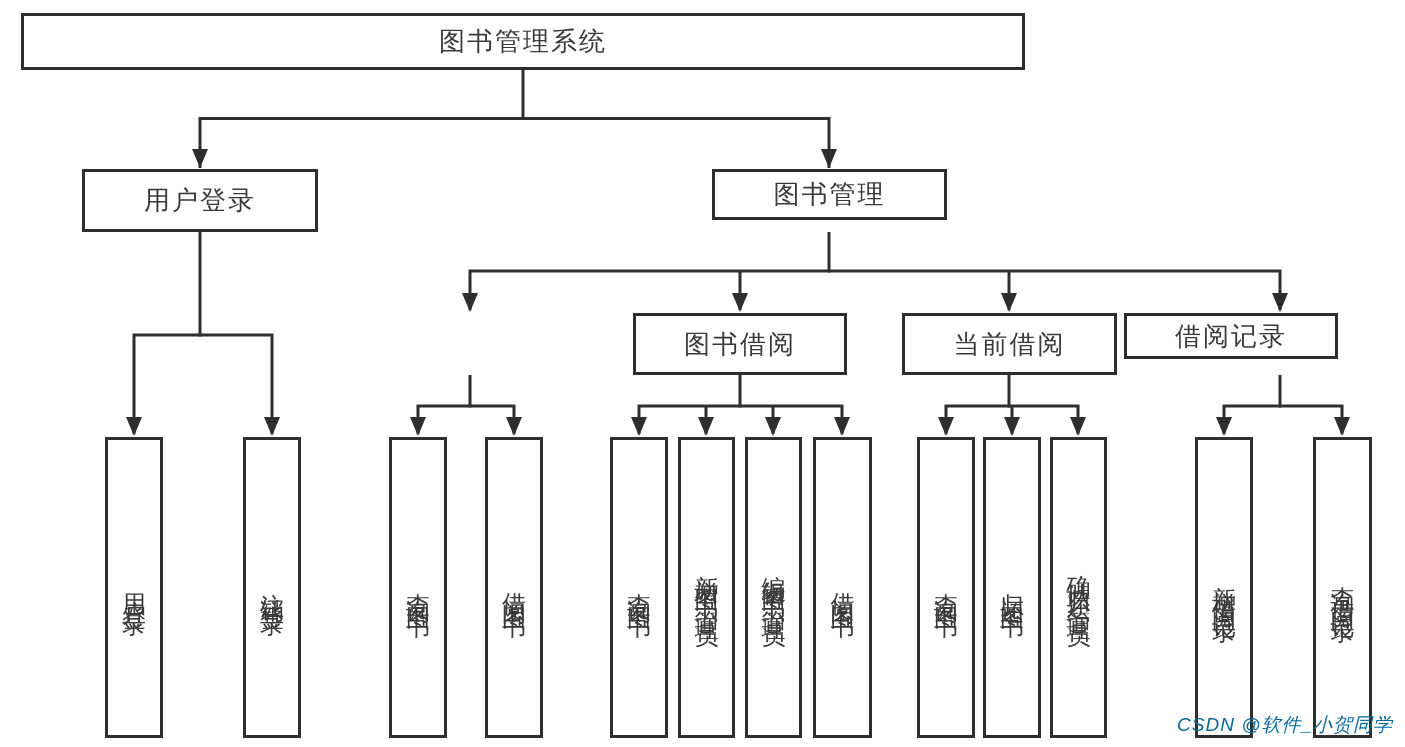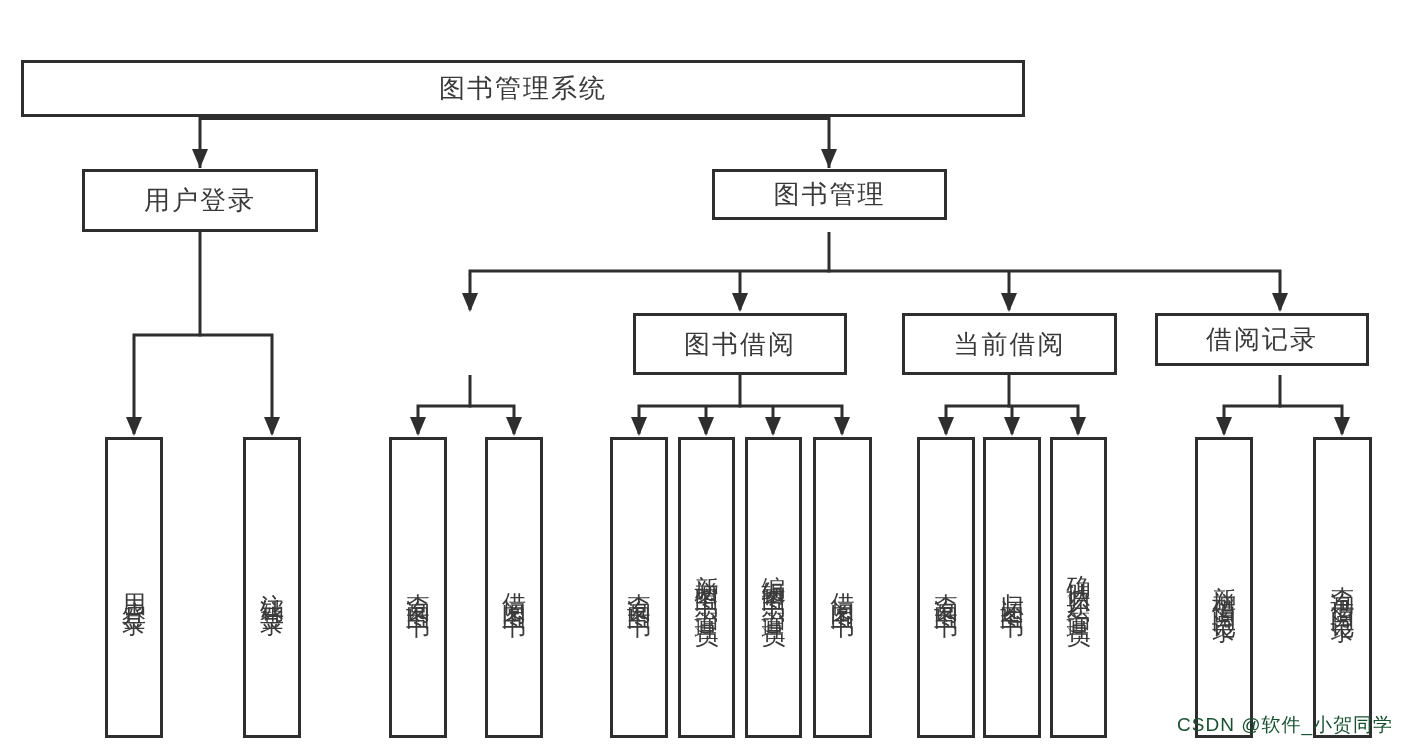--- a/index.html
+++ b/index.html
@@ -25,48 +25,49 @@
   .hlabel { font-size: 26px; letter-spacing: 2px; white-space: nowrap; }
   .vtext {
     writing-mode: vertical-rl;
     text-orientation: mixed;
     font-size: 24px;
     letter-spacing: 7px;
     line-height: 1;
     color: #3a3a3a;
   }
   
-  .n-root { left: 21px;   top: 13px;  width: 1004px; height: 57px; margin-top: 47px; }
+  .n-root { left: 21px;   top: 13px;  width: 1004px; height: 57px; }
   .n-l2a  { left: 82px;   top: 169px; width: 236px;  height: 63px; }
   .n-l2b  { left: 712px;  top: 169px; width: 235px;  height: 51px; }
   .n-l3a  { left: 364px;  top: 313px; width: 213px;  height: 62px; }
   .n-l3b  { left: 633px;  top: 313px; width: 214px;  height: 62px; }
   .n-l3c  { left: 902px;  top: 313px; width: 215px;  height: 62px; }
-  .n-l3d  { left: 1155px; top: 313px; width: 214px;  height: 53px; }
+  .n-l3d  { left: 1124px; top: 313px; width: 214px;  height: 46px; }
   .n-f1  { left: 105px;  top: 437px; width: 58px; height: 301px; }
   .n-f2  { left: 243px;  top: 437px; width: 58px; height: 301px; }
   .n-f3  { left: 389px;  top: 437px; width: 58px; height: 301px; }
   .n-f4  { left: 485px;  top: 437px; width: 58px; height: 301px; }
   .n-f5  { left: 610px;  top: 437px; width: 58px; height: 301px; }
   .n-f6  { left: 678px;  top: 437px; width: 57px; height: 301px; }
   .n-f7  { left: 745px;  top: 437px; width: 57px; height: 301px; }
   .n-f8  { left: 813px;  top: 437px; width: 59px; height: 301px; }
   .n-f9  { left: 917px;  top: 437px; width: 58px; height: 301px; }
   .n-f10 { left: 983px;  top: 437px; width: 58px; height: 301px; }
   .n-f11 { left: 1050px; top: 437px; width: 57px; height: 301px; }
   .n-f12 { left: 1195px; top: 437px; width: 58px; height: 301px; }
   .n-f13 { left: 1313px; top: 437px; width: 59px; height: 301px; }
   .watermark {
     position: absolute;
     top: 712px;
     right: 12px;
     font-size: 19px;
     letter-spacing: 1px;
-    color: #14532d;
+    color: #0369a1;
     white-space: nowrap;
+    font-style: italic;
   }
 </style>
 </head>
 <body>
 
 <div id="canvas">
 
   <svg id="wires" viewBox="0 0 1405 747" xmlns="http://www.w3.org/2000/svg">
     <g stroke="#2e2e2e" stroke-width="3" fill="none">
       <g>

